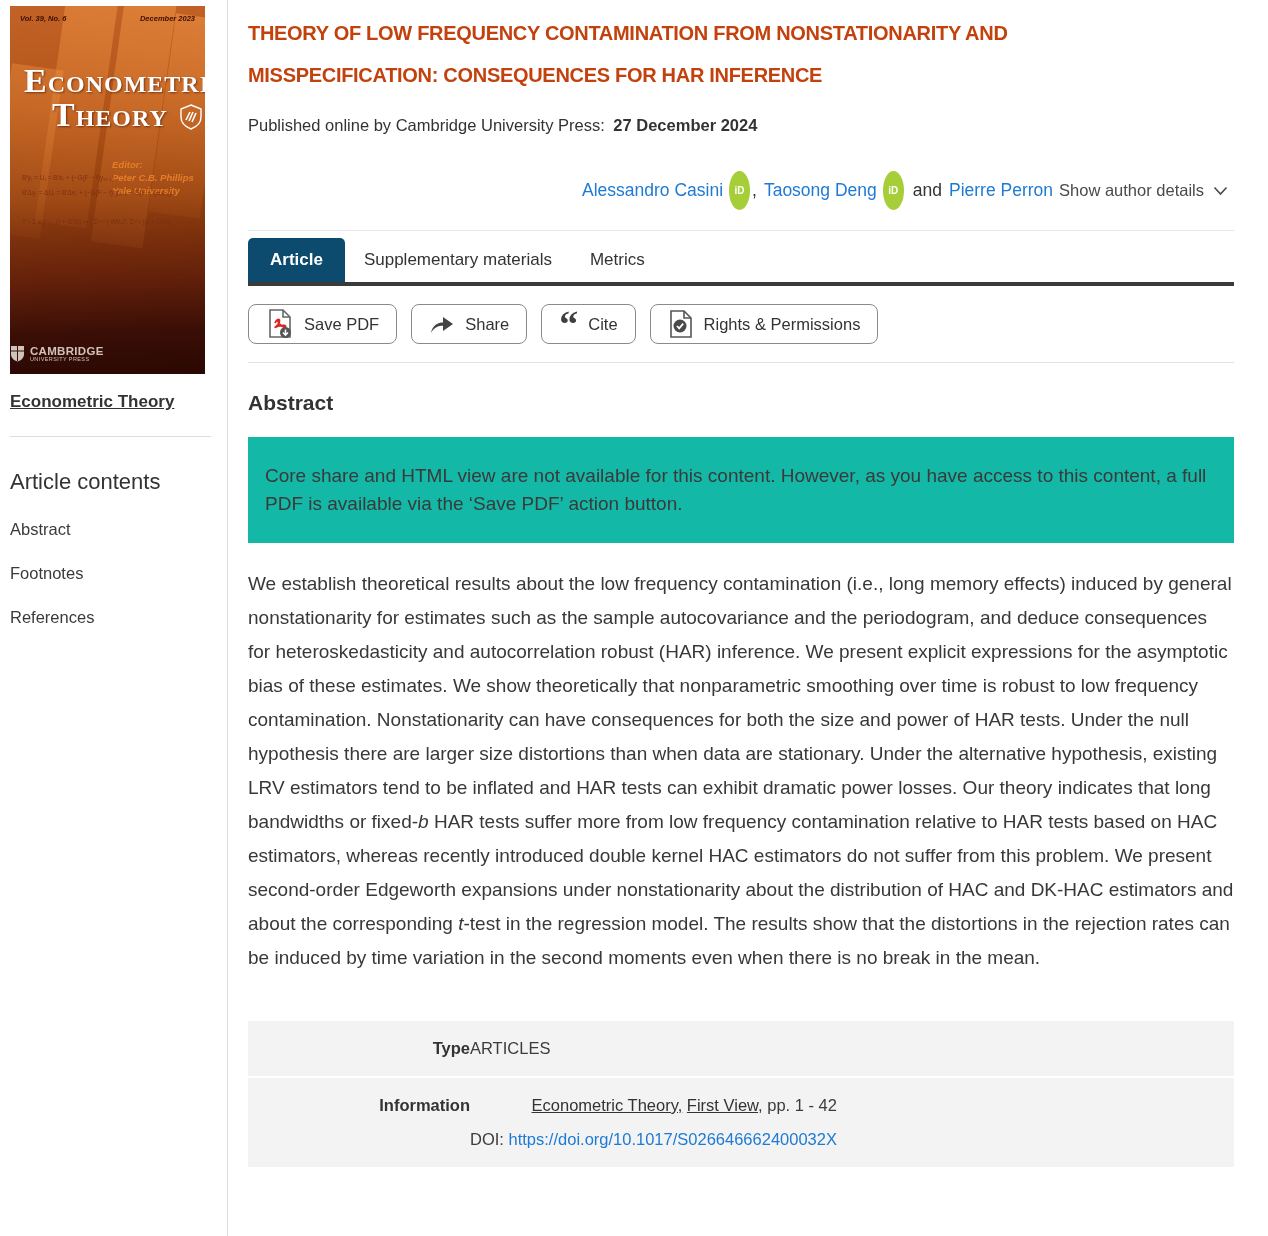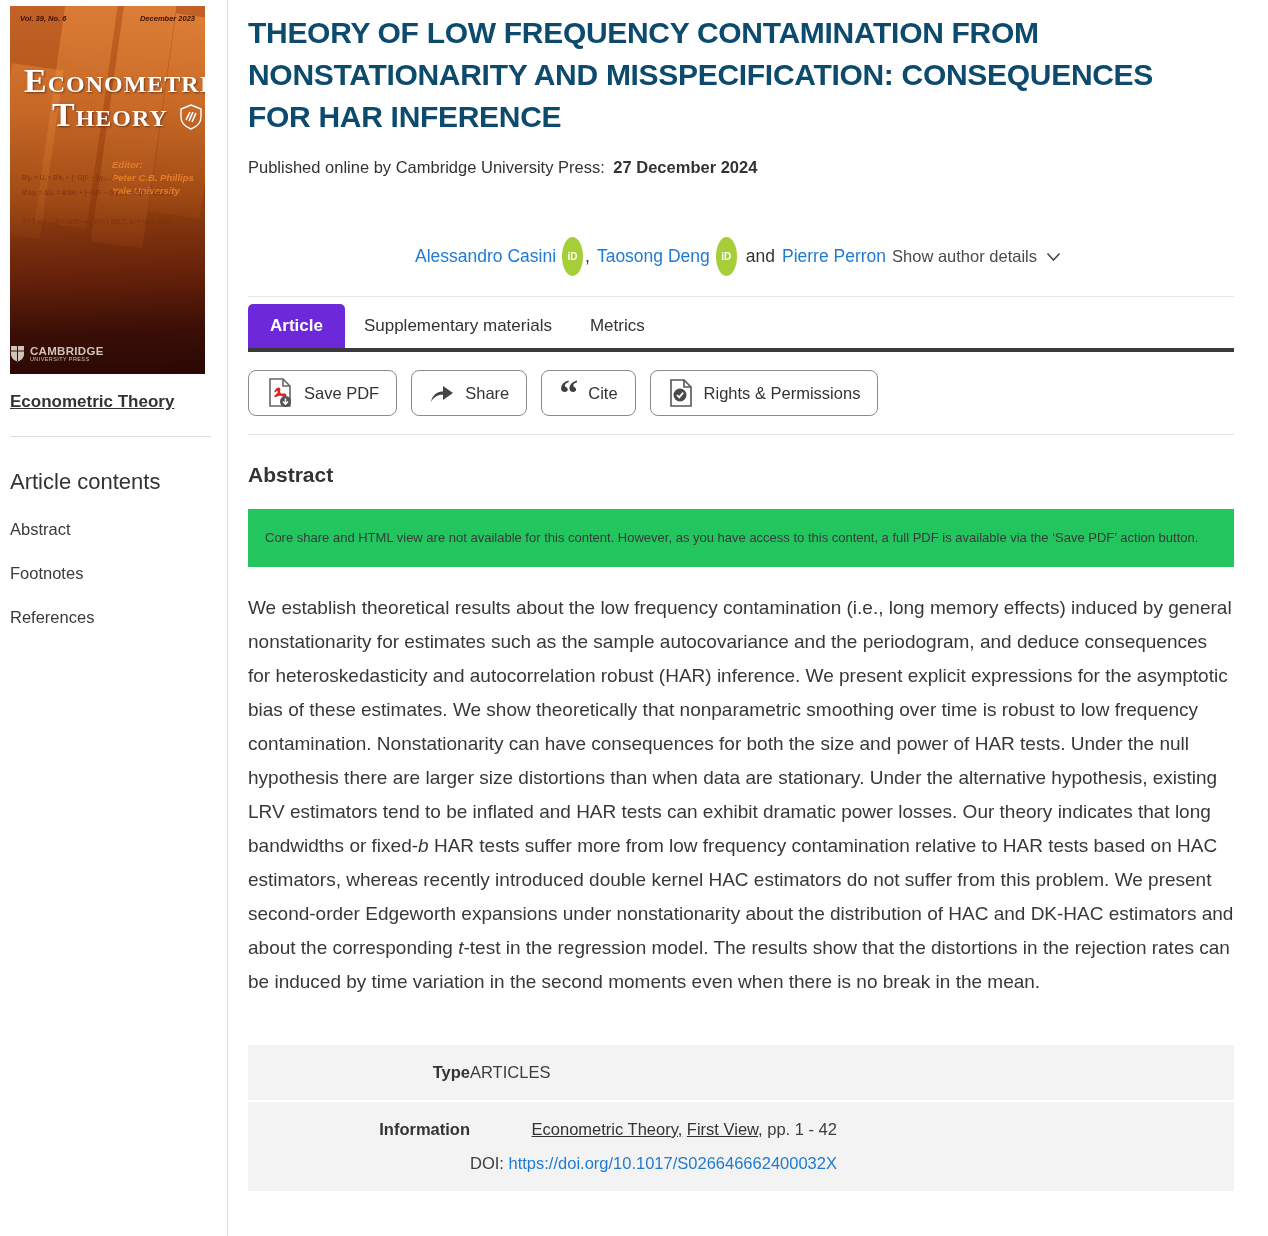--- a/index.html
+++ b/index.html
@@ -36,48 +36,48 @@
   .press-name { font-size:11.5px; font-weight:bold; letter-spacing:.3px; line-height:10px; }
   .press-sub { font-size:5.5px; letter-spacing:.4px; }
   .journal-link { display:inline-block; margin-top:18px; font-size:17px; font-weight:bold;
     color:#333; text-decoration:underline; }
   .side-divider { border:none; border-top:1px solid #ddd; margin:24px 4px 0 0; }
   .contents-heading { margin-top:32px; font-size:22px; font-weight:normal; color:#333; }
   .side-nav a { display:block; margin-top:25px; font-size:16.5px; color:#3a3a3a; }
 
   
   .main { flex:1; padding:0 34px 0 20px; }
-  .article-title { margin:12px 0 17px; max-width:930px; font-size:30px; line-height:42px; font-weight:bold;
-    color:#0c4a6e; letter-spacing:-0.3px; }
+  .article-title { margin:12px 0 17px; max-width:930px; font-size:20px; line-height:42px; font-weight:bold;
+    color:#c2410c; letter-spacing:-0.3px; }
   .published { margin-top:20px; font-size:16.5px; color:#333; }
   .published b { margin-left:4px; }
-  .authors-row { margin-top:60px; display:flex; justify-content:center; align-items:center; }
+  .authors-row { margin-top:36px; display:flex; justify-content:flex-end; align-items:center; }
   .authors { font-size:17.5px; color:#333; display:flex; align-items:center; flex-wrap:wrap; }
   .author-link { color:#1e7ad4; }
   .orcid { display:inline-flex; width:21px; height:39px; margin:0 2px 0 6px; border-radius:50%;
     background:#a6ce39; color:#fff; font-size:10px; font-weight:bold; align-items:center; justify-content:center; }
   .sep { margin-right:7px; } .conj { margin:0 7px; }
   .show-details { display:flex; align-items:center; gap:9px; font-size:16.5px; color:#4a4a4a; background:none; border:none; }
 
   .tabbar { margin-top:20px; border-top:1px solid #e6e6e6; padding-top:7px;
     border-bottom:4px solid #3a3a3a; display:flex; align-items:stretch; }
   .tab { padding:12px 19px; font-size:17px; color:#333; background:none; border:none; }
-  .tab.active { background:#6d28d9; color:#fff; font-weight:bold; border-radius:5px 5px 0 0; padding:12px 22px; }
+  .tab.active { background:#0c4a6e; color:#fff; font-weight:bold; border-radius:5px 5px 0 0; padding:12px 22px; }
 
   .actions { margin-top:18px; display:flex; gap:14px; }
-  .action-btn { display:flex; align-items:center; gap:10px; height:46px; padding:0 17px;
+  .action-btn { display:flex; align-items:center; gap:10px; height:40px; padding:0 17px;
     background:#fff; border:1px solid #8a8a8a; border-radius:8px; font-size:16.5px; color:#333;
     font-family:"Liberation Sans", sans-serif; }
   .quote-glyph { font-family:"Liberation Serif", serif; font-size:38px; font-weight:bold; color:#3f3f3f;
     line-height:10px; height:20px; overflow:visible; display:inline-block; margin-top:10px; }
 
   .divider { border:none; border-top:1px solid #e3e3e3; margin:18px 0 0; }
 
   .abstract-heading { margin:28px 0 0; font-size:21px; font-weight:bold; color:#333; }
-  .notice { margin-top:22px; background:#22c55e; padding:15px 17px; font-size:13px; line-height:28px; color:#3a3a3a; }
+  .notice { margin-top:22px; background:#14b8a6; padding:25px 17px; font-size:19px; line-height:28px; color:#3a3a3a; }
   .abstract-body { margin-top:24px; max-width:990px; font-size:19px; line-height:34px; color:#383838; }
   .abstract-body i { font-style:italic; }
 
   .info-table { margin-top:46px; background:#f3f3f3;text-align:right; }
   .info-row { display:flex; padding:18px 16px; border-bottom:2px solid #fff; }
   .info-label { width:206px; min-width:206px; font-size:16.5px; font-weight:bold; color:#333; }
   .info-value { font-size:16.5px; color:#3c3c3c; }
   .dark-link { color:#333; text-decoration:underline; }
   .doi-line { margin-top:15px; }
   .doi-link { color:#1e7ad4; }

